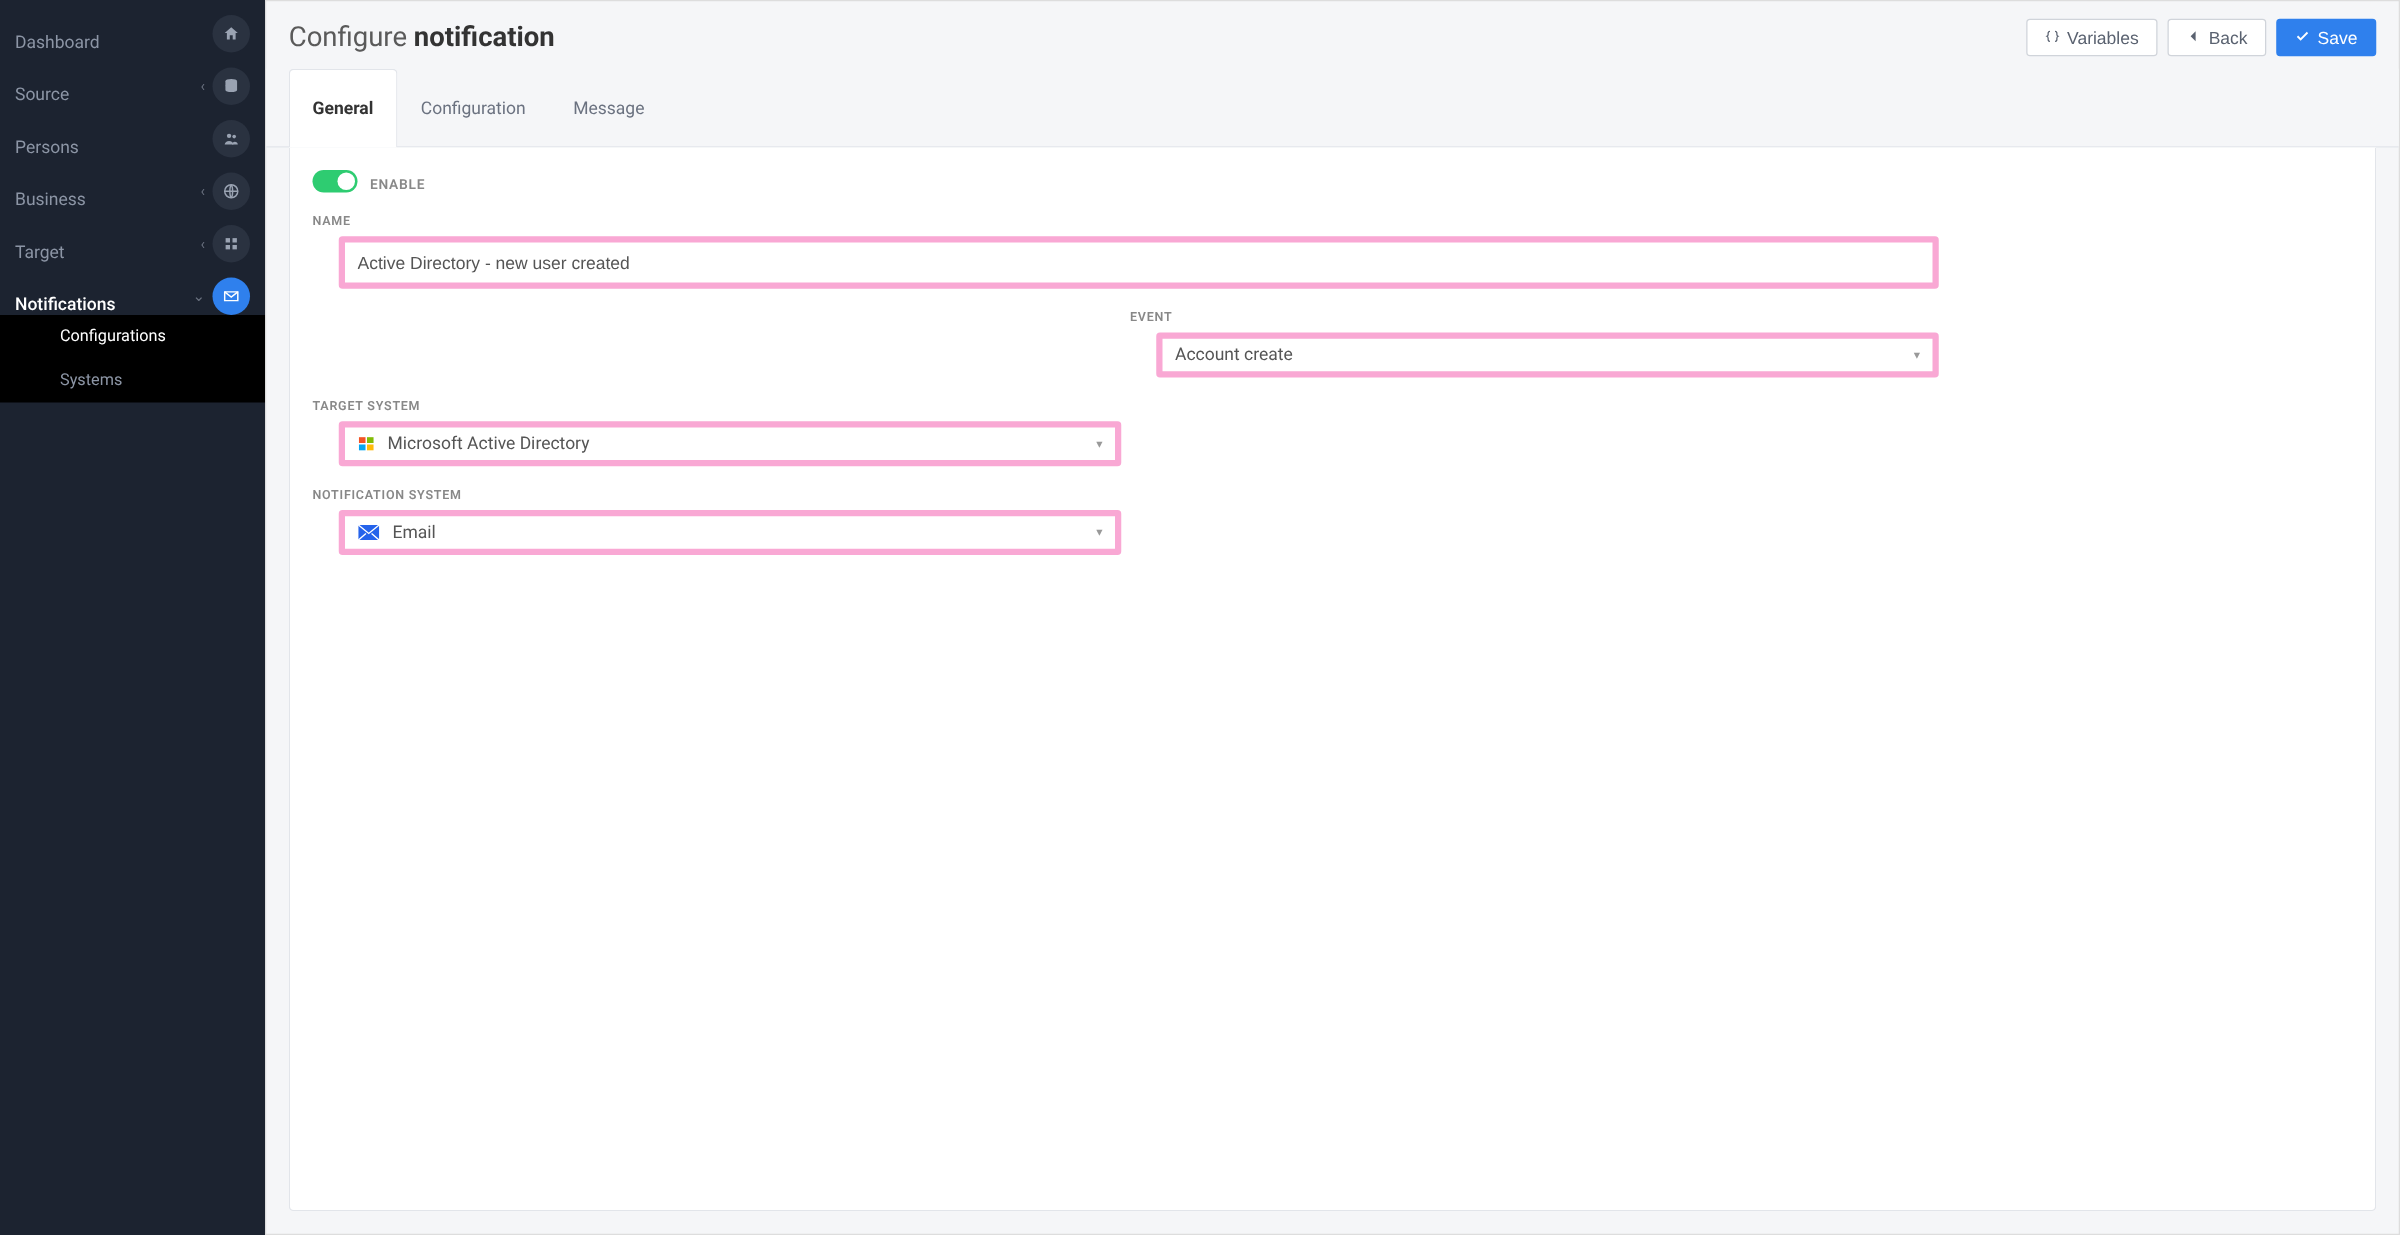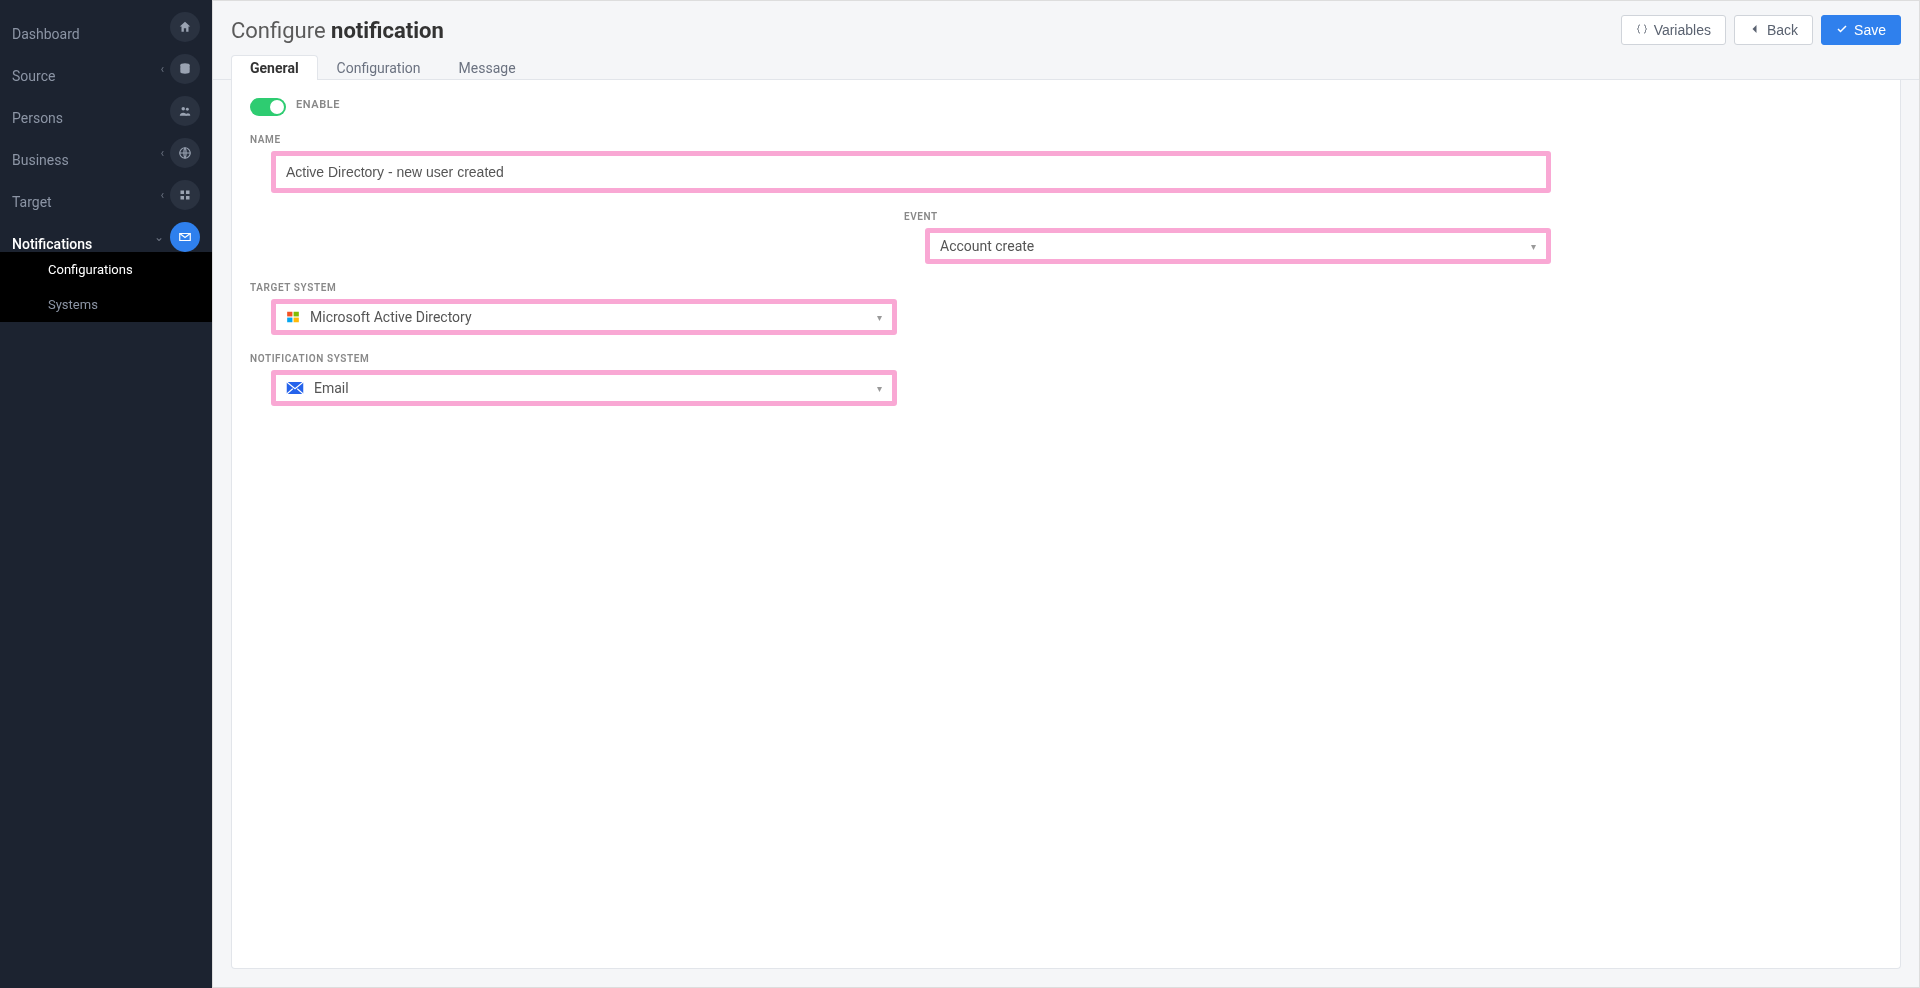--- a/index.html
+++ b/index.html
@@ -86,21 +86,21 @@
   .btn svg, .btn .ico { width: 12px; height: 12px; }
 
   
   .tabs {
     display: flex;
     border-bottom: 1px solid #e2e5ea;
     padding-left: 18px;
     background: #f5f6f8;
   }
   .tab {
-    padding: 4px 18px;
+    padding: 23px 18px;
     font-size: 14px;
     color: #6b7280;
     cursor: pointer;
     border: 1px solid transparent;
     border-bottom: none;
     margin-bottom: -1px;
     border-radius: 4px 4px 0 0;
   }
   .tab.active {
     background: #fff;
@@ -113,21 +113,21 @@
   .panel {
     margin: 0 18px 18px 18px;
     background: #fff;
     border: 1px solid #e2e5ea;
     border-top: none;
     padding: 18px;
     flex: 1;
     border-radius: 0 0 4px 4px;
   }
 
-  .row-enable { display: flex; align-items: flex-start; gap: 10px; margin-bottom: 18px; }
+  .row-enable { display: flex; align-items: flex-end; gap: 10px; margin-bottom: 18px; }
   .toggle {
     width: 36px; height: 18px;
     background: #2ecc71;
     border-radius: 10px;
     position: relative;
     cursor: pointer;
   }
   .toggle::after {
     content: "";
     position: absolute;

